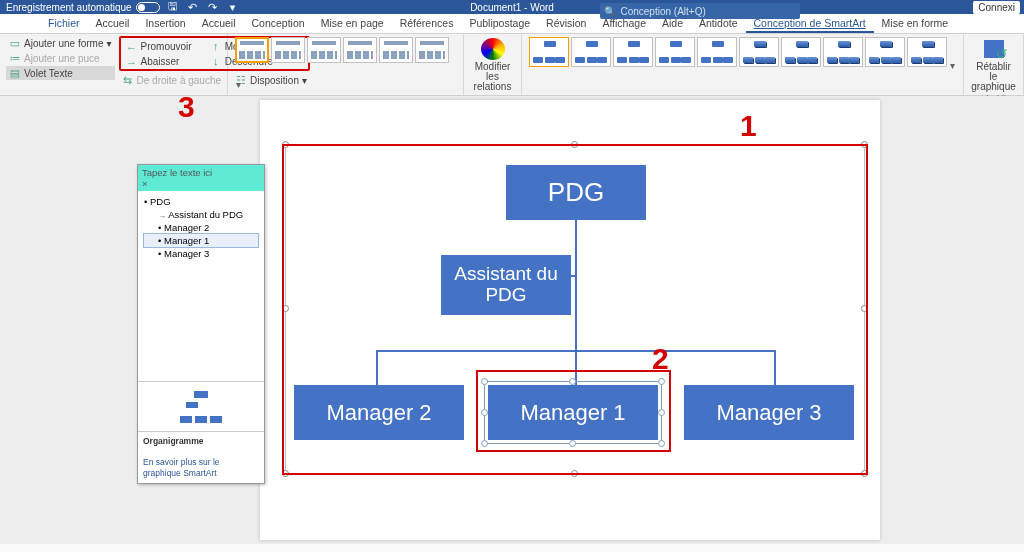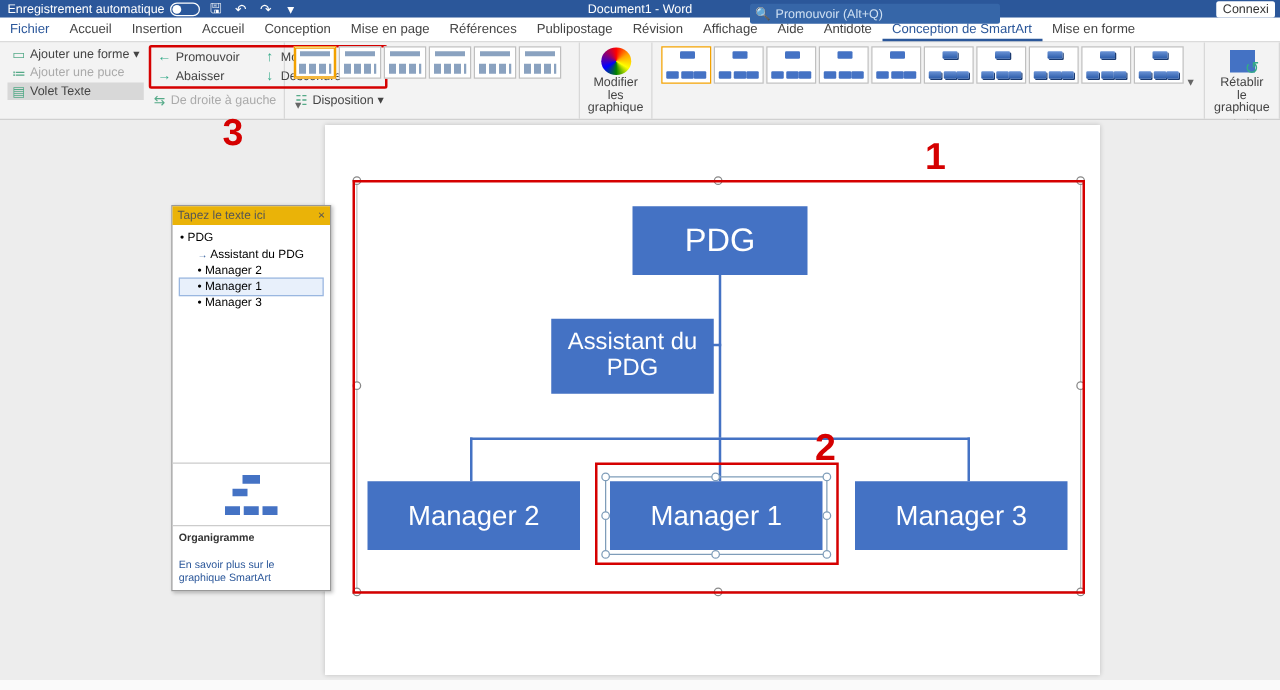--- a/index.html
+++ b/index.html
@@ -11,24 +11,24 @@
   .autosave-toggle { display:inline-flex; align-items:center; gap:4px; }
   .toggle-pill { width:24px; height:11px; border:1px solid #fff; border-radius:6px; position:relative; }
   .toggle-pill::after{content:"";position:absolute;left:1px;top:1px;width:7px;height:7px;border-radius:50%;background:#fff;}
   .qat-icon { width:14px; height:14px; display:inline-flex; align-items:center; justify-content:center; color:#fff; font-size:11px;}
   .titlebar .center { position:absolute; left:50%; transform:translateX(-50%); }
   .searchbox { position:absolute; left:600px; top:3px; width:200px; height:16px; background:#3666a8; border-radius:2px; display:flex; align-items:center; padding:0 4px; gap:4px; color:#cfe0f2; font-size:10px;}
   .titlebar .right { position:absolute; right:4px; }
   .connect-btn { background:#fff; color:#333; font-size:10px; padding:1px 5px; border-radius:2px;}
 
   
-  .tabs { background:#fff; border-bottom:1px solid #d0d0d0; height:20px; display:flex; font-size:10.5px; color:#444; }
+  .tabs { background:#fff; border-bottom:1px solid #d0d0d0; height:20px; display:flex; font-size:10.5px; color:#444;padding-left:40px; }
   .tab { padding:3px 8px; cursor:pointer; }
   .tab.blue { color:#2b579a; }
-  .tab.active { border-bottom:2px solid #2b579a; color:#2b579a; }
+  .tab.active { border-bottom:2px solid #2b579a; color:#2b579a;text-decoration:underline; }
 
   
   .ribbon { background:#f3f3f3; height:62px; border-bottom:1px solid #d0d0d0; display:flex; font-size:10px; color:#444; }
   .group { border-right:1px solid #d8d8d8; padding:2px 6px 0 6px; display:flex; flex-direction:column; justify-content:space-between; }
   .group-label { text-align:center; color:#666; font-size:9px; padding-bottom:1px;}
   .group-body { flex:1; display:flex; align-items:flex-start; }
 
   .col { display:flex; flex-direction:column; gap:1px; }
   .rb-item { display:flex; align-items:center; gap:3px; padding:1px 3px; white-space:nowrap; cursor:pointer; }
   .mini-ico { width:12px; height:12px; display:inline-flex; align-items:center; justify-content:center; color:#5a8; font-size:11px;}
@@ -55,21 +55,21 @@
   
   .workspace { position:relative; height:448px; background:#ededed; }
   .page { position:absolute; left:260px; top:4px; width:620px; height:440px; background:#fff; box-shadow:0 0 4px rgba(0,0,0,.2);}
 
   
   .anno { position:absolute; color:#d50000; font-weight:900; font-family:Arial; }
   .anno-num { font-size:30px; }
 
   
   .textpane { position:absolute; left:137px; top:68px; width:128px; background:#fff; border:1px solid #999; box-shadow:1px 1px 3px rgba(0,0,0,.25); font-size:9.5px;}
-  .tp-head { background:#eab308; padding:2px 4px; display:flex; justify-content:space-between; color:#555;}
+  .tp-head { background:#5eead4; padding:2px 4px; display:flex; justify-content:space-between; color:#555;flex-direction:column;}
   .tp-close{cursor:pointer;}
   .tp-list { padding:4px 6px 6px 6px; min-height:190px;}
   .tp-list .li { padding:1px 0 1px 0; }
   .tp-list .li.l1::before{content:"• ";}
   .tp-list .li.l2{padding-left:14px;}
   .tp-list .li.l2::before{content:"• ";}
   .tp-list .sel{background:#e8f0fb;border:1px solid #9ab7e0;margin:-1px;}
   .tp-list .li.l2.arrow::before{content:"→ ";font-size:8px;color:#2b579a;}
   .tp-desc { border-top:1px solid #ccc; padding:4px 5px; font-size:8.5px; color:#555; line-height:1.25;}
   .tp-desc b{color:#333;}
@@ -105,21 +105,21 @@
       <span class="toggle-pill"></span>
     </span>
     <span class="qat-icon">🖫</span>
     <span class="qat-icon">↶</span>
     <span class="qat-icon">↷</span>
     <span class="qat-icon">▾</span>
   </div>
   <div class="center">Document1 - Word</div>
   <div class="searchbox">
     <span>🔍</span>
-    <span>Promouvoir (Alt+Q)</span>
+    <span>Conception (Alt+Q)</span>
   </div>
   <div class="right"><span class="connect-btn">Connexi</span></div>
 </div>
 
 <div class="tabs">
   <div class="tab blue">Fichier</div>
   <div class="tab">Accueil</div>
   <div class="tab">Insertion</div>
   <div class="tab">Accueil</div>
   <div class="tab">Conception</div>
@@ -191,21 +191,21 @@
       <div class="layout-thumb"></div>
       <div class="layout-thumb"></div>
       <div class="layout-thumb"></div>
       <div style="align-self:center;margin-left:2px;color:#666;cursor:pointer">▾</div>
     </div>
   </div>
 
   <div class="group" style="width:58px">
     <div class="big-btn">
       <div class="bico" style="background:conic-gradient(red,orange,yellow,green,blue,purple,red);border-radius:50%"></div>
-      <span style="text-align:center;line-height:1">Modifier les graphique</span>
+      <span style="text-align:center;line-height:1">Modifier les relations</span>
     </div>
     <div class="group-label"></div>
   </div>
 
   <div class="group" style="flex:1">
     <div class="group-body">
       <div class="style-thumb sel">
           <div class="block b1"></div>
           <div class="block b2"></div>
           <div class="block b3"></div>

